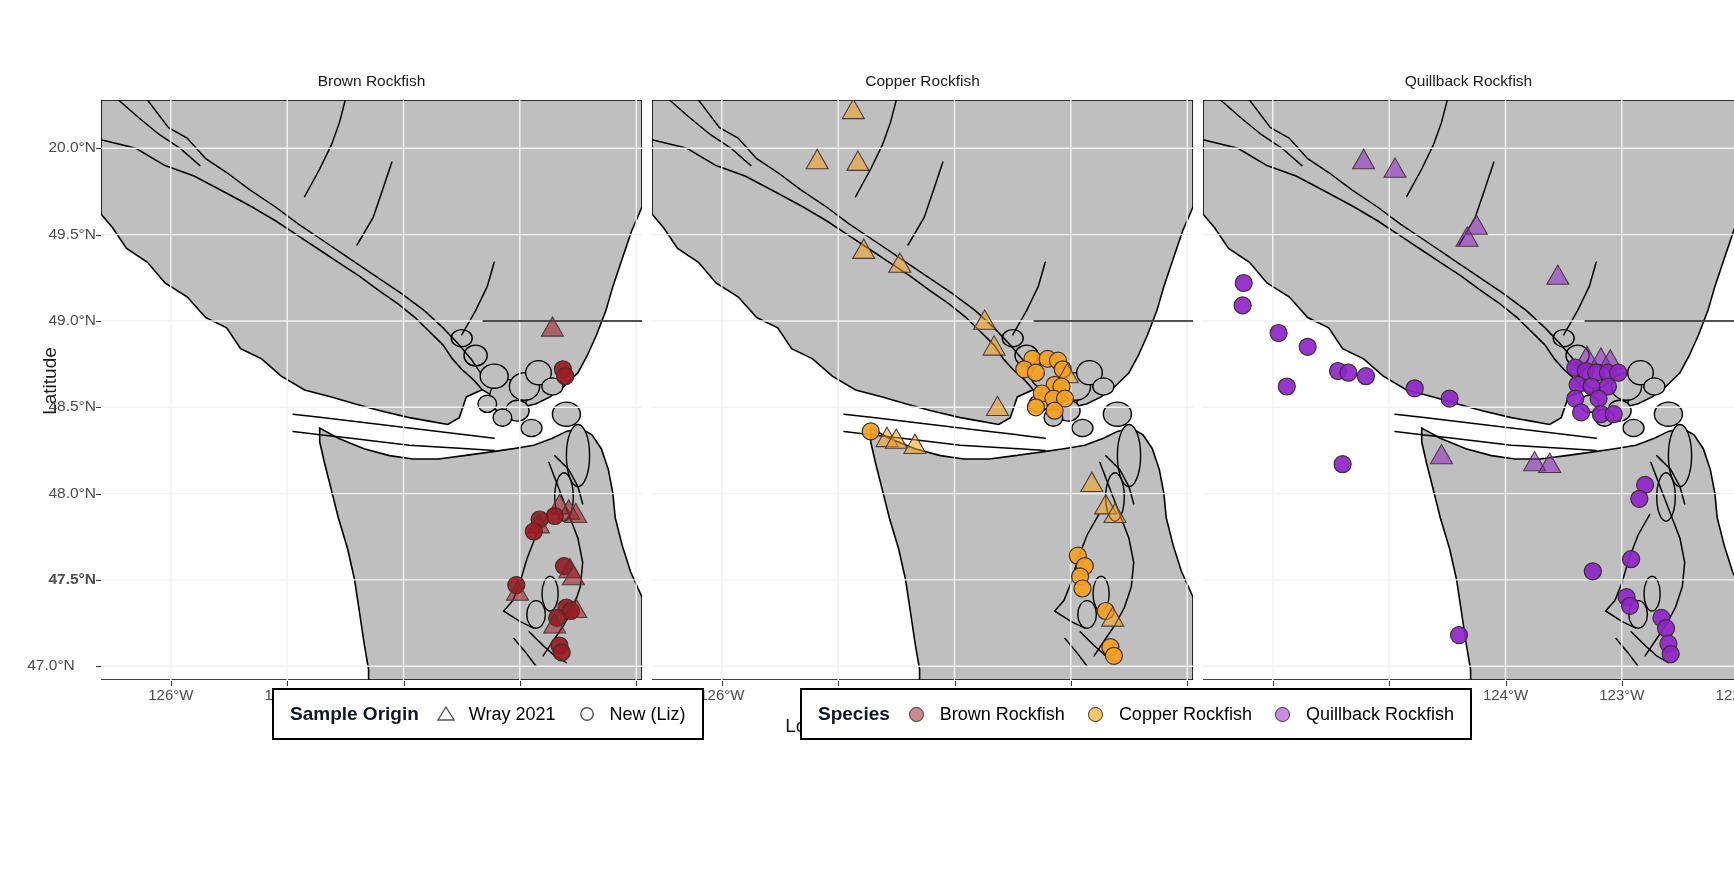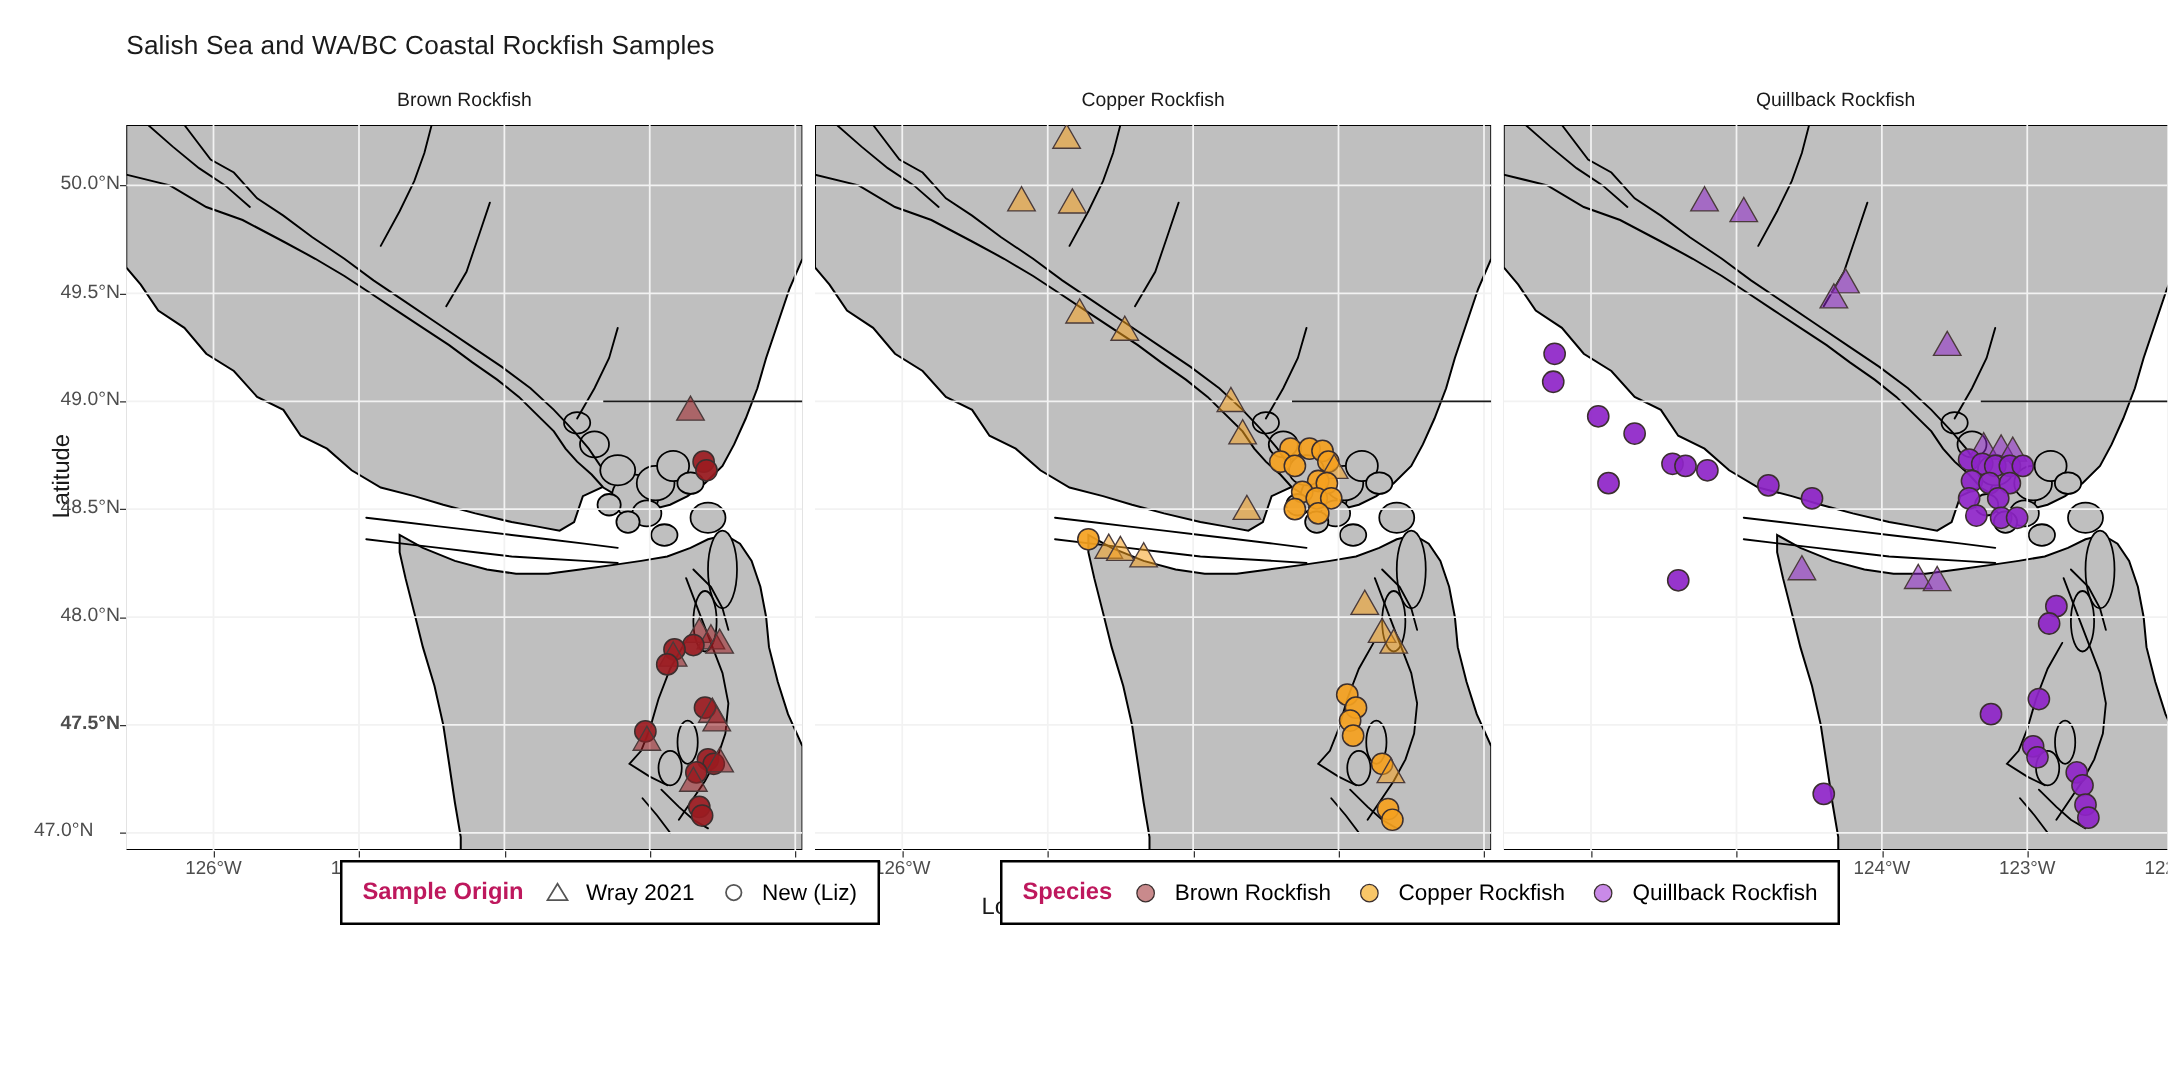--- a/index.html
+++ b/index.html
@@ -52,48 +52,47 @@
   }
   .xtickmark{position:absolute;top:681px;width:1px;height:5px;background:#333;}
 
   
   .legend{
     position:absolute;border:2px solid #000;background:#fff;
     display:flex;align-items:center;box-sizing:border-box;
     height:52px;padding:0 16px;
   }
   .legend-title{
-    font-size:19px;font-weight:bold;color:#be185d;white-space:nowrap;
+    font-size:19px;font-weight:bold;color:#0f172a;white-space:nowrap;
     margin-right:14px;
   }
   .legend-item{display:flex;align-items:center;margin-right:18px;white-space:nowrap;}
   .legend-item:last-child{margin-right:0;}
   .legend-key{
     width:26px;display:flex;align-items:center;justify-content:center;
     margin-right:10px;
   }
   .legend-label{font-size:18px;color:#000;}
 
   .keydot{
     width:15px;height:15px;border-radius:50%;
     border:1.2px solid #3b2f2f;box-sizing:border-box;
   }
 </style>
 </head>
 <body>
 
 <div class="plot-root">
 
-  <div class="plot-title">Salish Sea and WA/BC Coastal Rockfish Samples</div>
 
   <div class="axis-title-y">Latitude</div>
   <div class="axis-title-x">Longitude</div>
 
   <div id="ytick-layer">
-      <div class="ytick" style="top: 138.333px;">50.0°N</div>
+      <div class="ytick" style="top: 138.333px;">20.0°N</div>
       <div class="ytickmark" style="left: 96px; top: 148.3px;"></div>
       <div class="ytick" style="top: 224.643px;">49.5°N</div>
       <div class="ytickmark" style="left: 96px; top: 234.6px;"></div>
       <div class="ytick" style="top: 310.952px;">49.0°N</div>
       <div class="ytickmark" style="left: 96px; top: 321px;"></div>
       <div class="ytick" style="top: 397.262px;">48.5°N</div>
       <div class="ytickmark" style="left: 96px; top: 407.3px;"></div>
       <div class="ytick" style="top: 483.571px;">48.0°N</div>
       <div class="ytickmark" style="left: 96px; top: 493.6px;"></div>
       <div class="ytick" style="top: 569.881px; font-weight: bold;">47.5°N</div>

